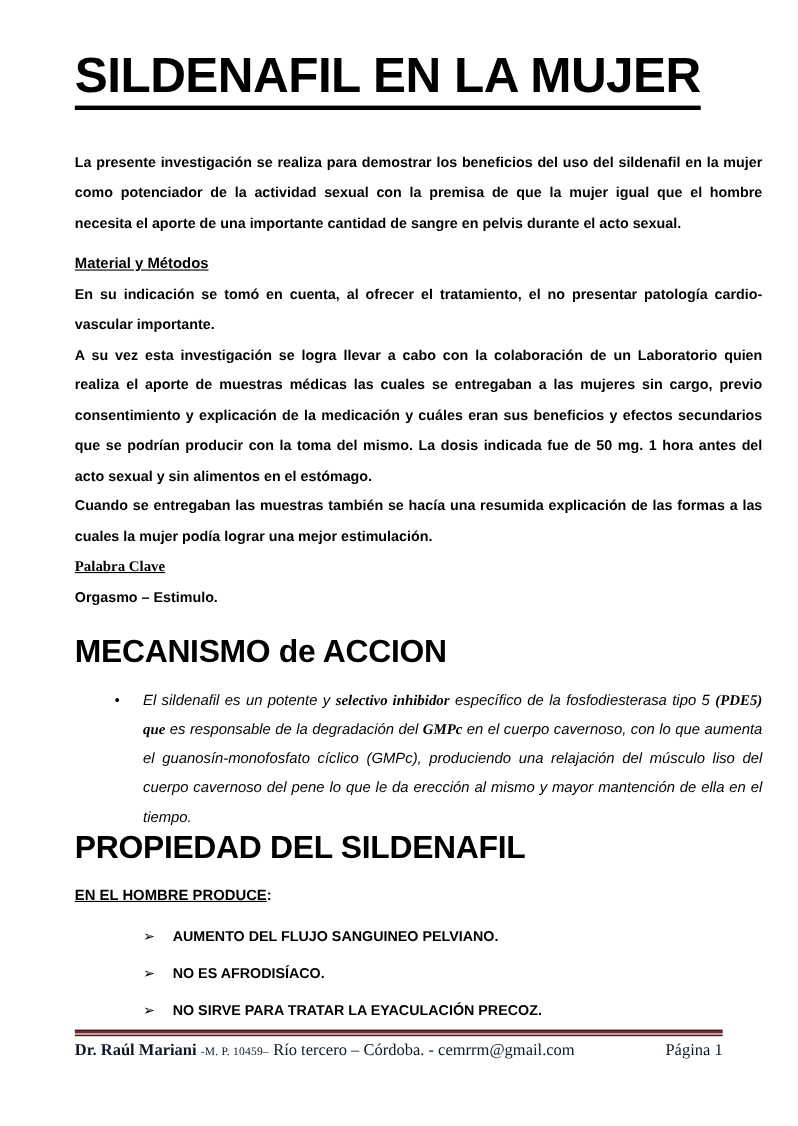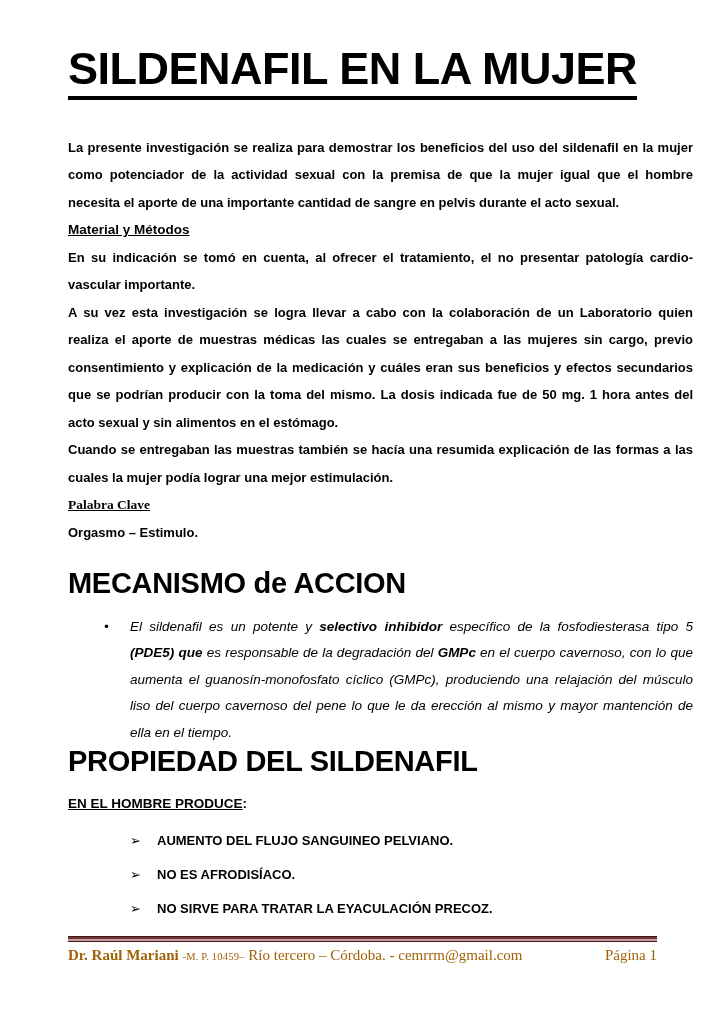--- a/index.html
+++ b/index.html
@@ -32,21 +32,21 @@
     line-height: 27.5px;
     text-align: justify;
   }
   .intro { margin-top: 34px; }
 
   .sub-heading {
     font-size: 13.5px;
     font-weight: bold;
     line-height: 27.5px;
     text-decoration: underline;
-    margin-top: 0;
+    margin-top: 10px;
   }
   .keyword-heading { margin-top: 0; font-family: Liberation Serif, serif; }
   .keyword-line { text-align: left; }
 
   .section-h2 {
     font-size: 29px;
     font-weight: bold;
     line-height: 1.05;
     letter-spacing: -0.3px;
   }
@@ -65,21 +65,21 @@
     line-height: 26.5px;
     font-style: italic;
   }
   .mech-text {
     flex: 1;
     font-size: 13.5px;
     font-style: italic;
     line-height: 26.5px;
     text-align: justify;
   }
-  .mech-text .b { font-weight: bold; }
+  .mech-text .b { font-weight: bold; font-family: Liberation Serif, serif; }
 
   .prop-subheading {
     margin-top: 17px;
     font-size: 13.5px;
     font-weight: bold;
     line-height: 20px;
   }
   .prop-subheading .u { text-decoration: underline; }
 
   .check-list { margin-top: 17px; padding-left: 62px; }
@@ -117,21 +117,21 @@
       #45181a 80%, #45181a 100%
     );
   }
   .footer-row {
     margin-top: 5px;
     display: flex;
     justify-content: space-between;
     align-items: baseline;
     font-family: "Liberation Serif", serif;
     font-size: 15px;
-    color: #a16207;
+    color: #0f172a;
     white-space: nowrap;
   }
   .footer-doctor { font-weight: bold; }
   .footer-reg { font-size: 10.5px; letter-spacing: 0.2px; }
   .footer-page { font-size: 15px; text-align: center; }
 </style>
 </head>
 <body>
 
 <div class="page-content">

